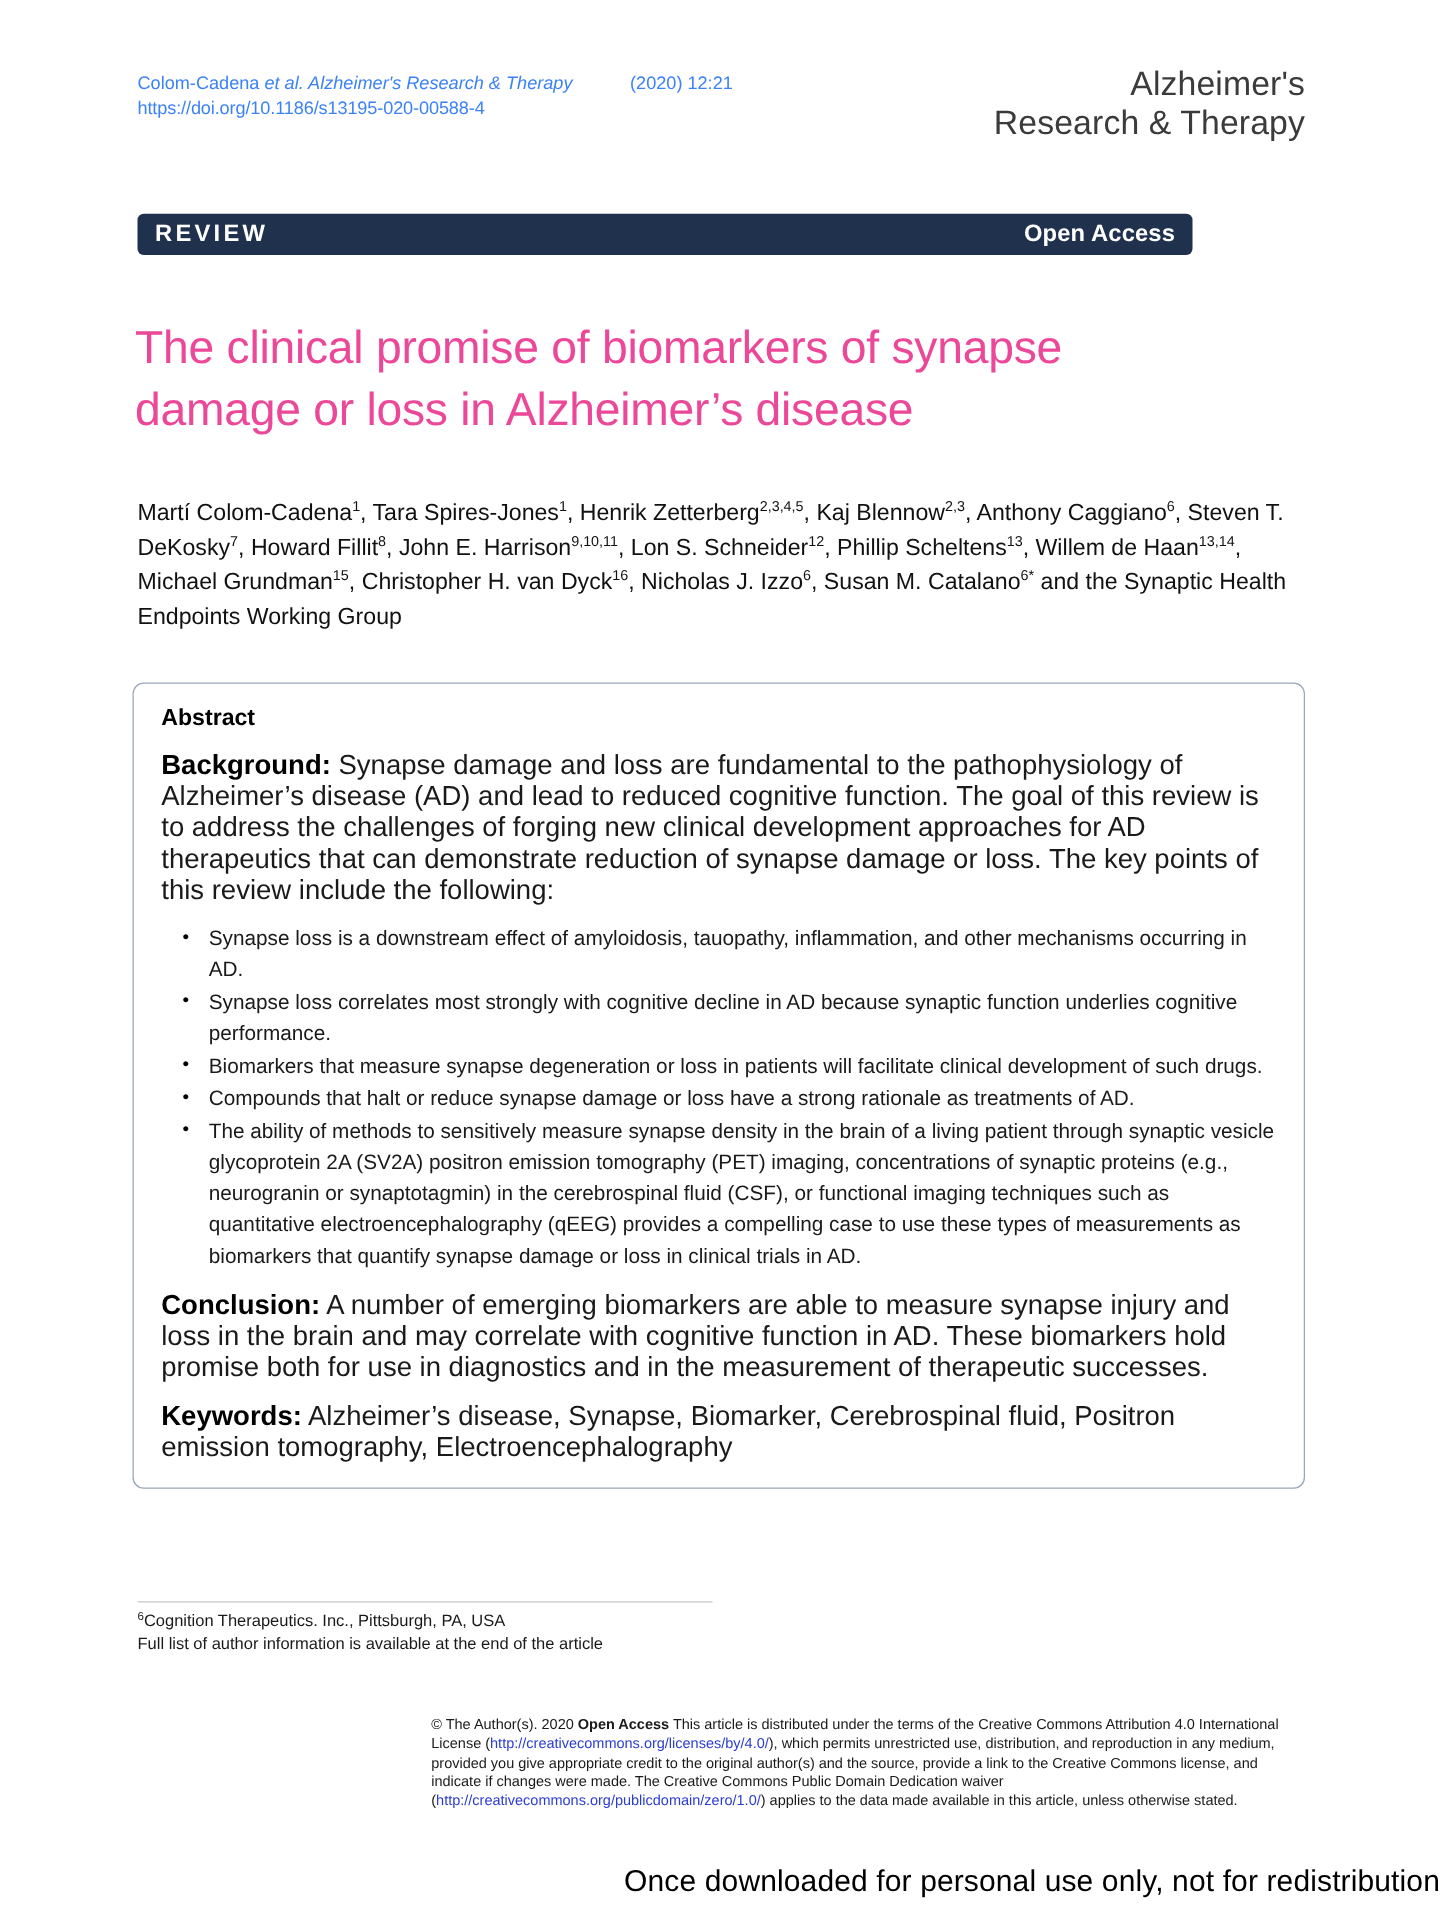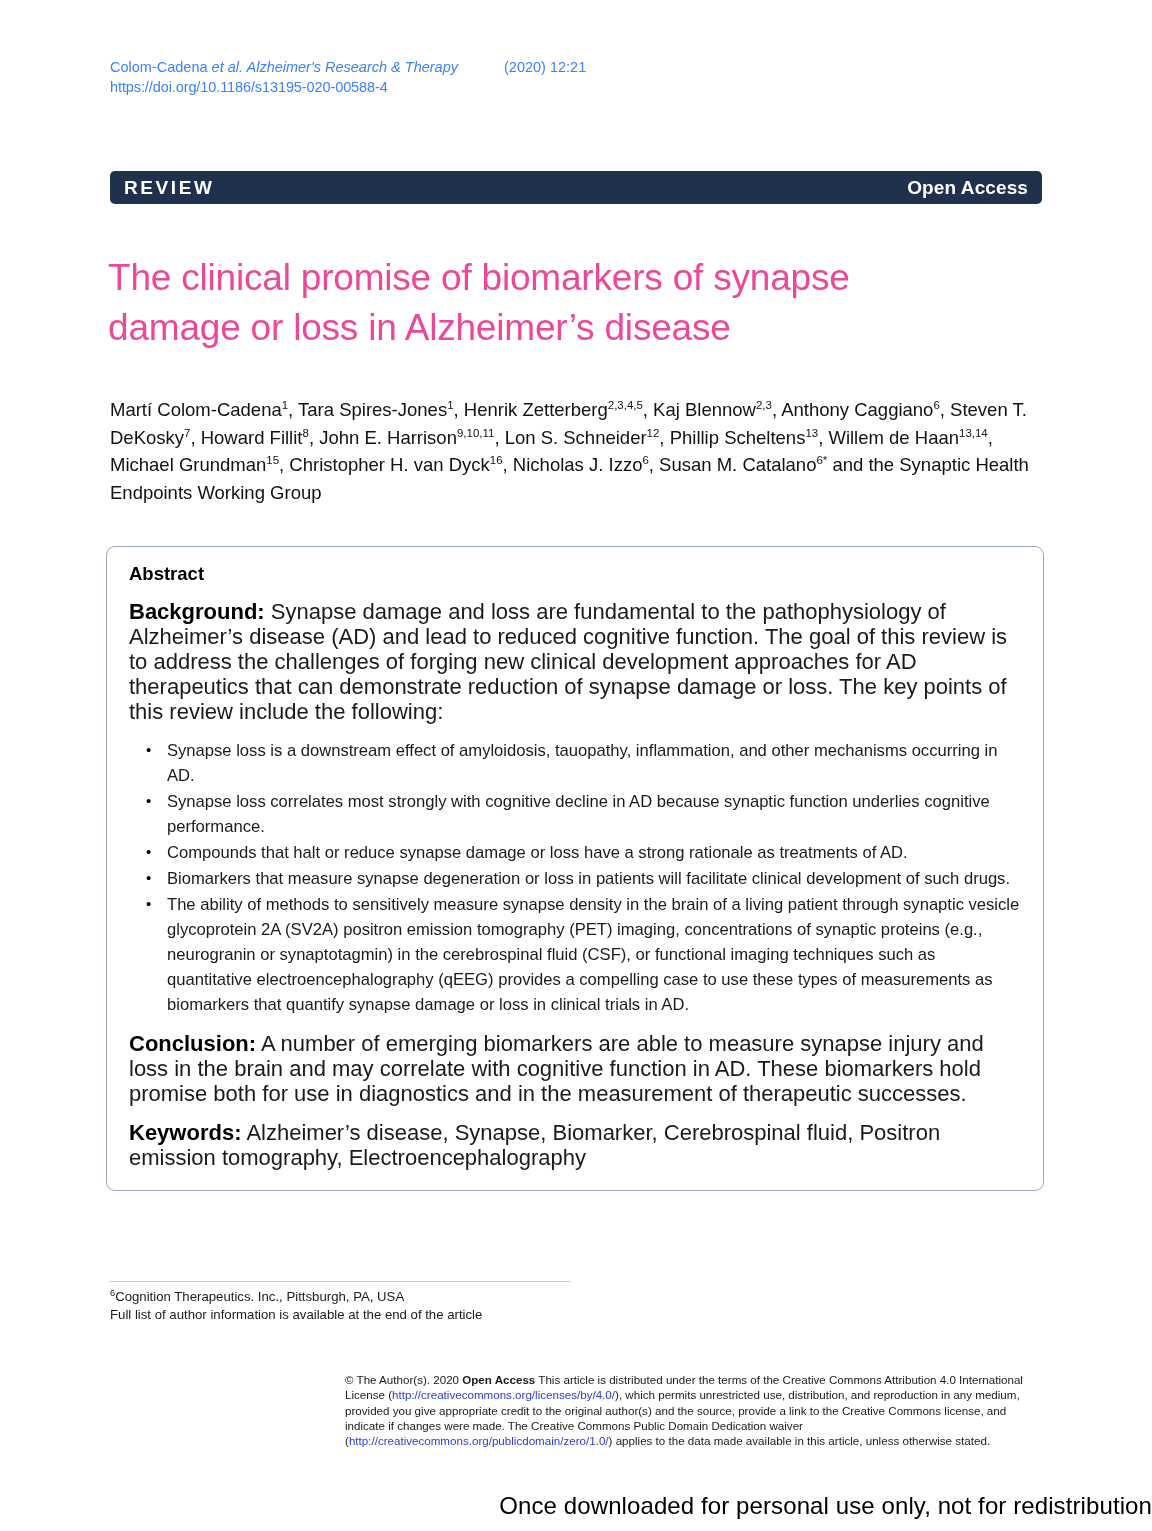--- a/index.html
+++ b/index.html
@@ -48,21 +48,21 @@
     line-height: 31px;
     font-weight: 400;
     letter-spacing: 0.1px;
   }
 
   
   .banner {
     position: absolute;
     left: 110px;
     top: 171px;
-    width: 932px;
+    width: 844px;
     height: 33px;
     background: #20314e;
     border-radius: 5px;
     display: flex;
     align-items: center;
     justify-content: space-between;
     box-sizing: border-box;
     padding: 0 14px;
   }
   .banner .label {
@@ -214,40 +214,44 @@
 
 <div id="page">
 
   <div class="runhead">
     <span>Colom-Cadena</span>
     <span class="ital">et al. Alzheimer's Research &amp; Therapy</span>
     <span class="vol">(2020) 12:21</span>
     <span class="doi">https://doi.org/10.1186/s13195-020-00588-4</span>
   </div>
 
+  <div class="wordmark">
+    <div>Alzheimer's</div>
+    <div>Research &amp; Therapy</div>
+  </div>
 
   <div class="banner">
     <span class="label">REVIEW</span>
     <span class="oa">Open Access</span>
   </div>
 
   <h1 class="title">The clinical promise of biomarkers of synapse damage or loss in Alzheimer’s disease</h1>
 
   <div class="authors">Martí Colom-Cadena<sup>1</sup>, Tara Spires-Jones<sup>1</sup>, Henrik Zetterberg<sup>2,3,4,5</sup>, Kaj Blennow<sup>2,3</sup>, Anthony Caggiano<sup>6</sup>, Steven T. DeKosky<sup>7</sup>, Howard Fillit<sup>8</sup>, John E. Harrison<sup>9,10,11</sup>, Lon S. Schneider<sup>12</sup>, Phillip Scheltens<sup>13</sup>, Willem de Haan<sup>13,14</sup>, Michael Grundman<sup>15</sup>, Christopher H. van Dyck<sup>16</sup>, Nicholas J. Izzo<sup>6</sup>, Susan M. Catalano<sup>6*</sup> and the Synaptic Health Endpoints Working Group</div>
 
   <div class="abstract-box">
     <div class="abstract-heading">Abstract</div>
 
     <p class="abs-para"><b>Background:</b><span> Synapse damage and loss are fundamental to the pathophysiology of Alzheimer’s disease (AD) and lead to reduced cognitive function. The goal of this review is to address the challenges of forging new clinical development approaches for AD therapeutics that can demonstrate reduction of synapse damage or loss. The key points of this review include the following:</span></p>
 
     <ul class="abs-list">
       <li>Synapse loss is a downstream effect of amyloidosis, tauopathy, inflammation, and other mechanisms occurring in AD.</li>
       <li>Synapse loss correlates most strongly with cognitive decline in AD because synaptic function underlies cognitive performance.</li>
+      <li>Biomarkers that measure synapse degeneration or loss in patients will facilitate clinical development of such drugs.</li>
       <li>Compounds that halt or reduce synapse damage or loss have a strong rationale as treatments of AD.</li>
-      <li>Biomarkers that measure synapse degeneration or loss in patients will facilitate clinical development of such drugs.</li>
       <li>The ability of methods to sensitively measure synapse density in the brain of a living patient through synaptic vesicle glycoprotein 2A (SV2A) positron emission tomography (PET) imaging, concentrations of synaptic proteins (e.g., neurogranin or synaptotagmin) in the cerebrospinal fluid (CSF), or functional imaging techniques such as quantitative electroencephalography (qEEG) provides a compelling case to use these types of measurements as biomarkers that quantify synapse damage or loss in clinical trials in AD.</li>
     </ul>
 
     <p class="abs-para"><b>Conclusion:</b><span> A number of emerging biomarkers are able to measure synapse injury and loss in the brain and may correlate with cognitive function in AD. These biomarkers hold promise both for use in diagnostics and in the measurement of therapeutic successes.</span></p>
 
     <p class="abs-para last"><b>Keywords:</b><span> Alzheimer’s disease, Synapse, Biomarker, Cerebrospinal fluid, Positron emission tomography, Electroencephalography</span></p>
   </div>
 
   <div class="foot-rule"></div>
 

